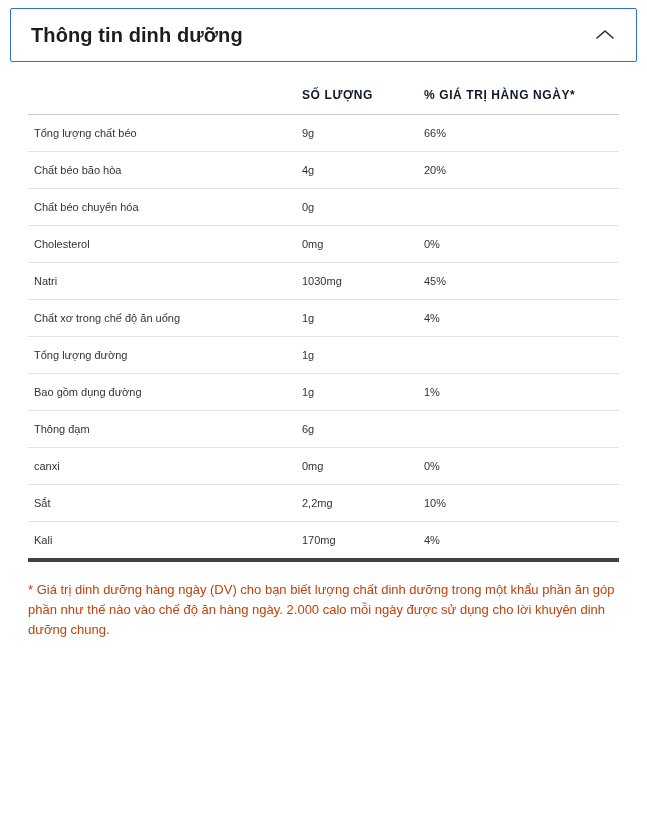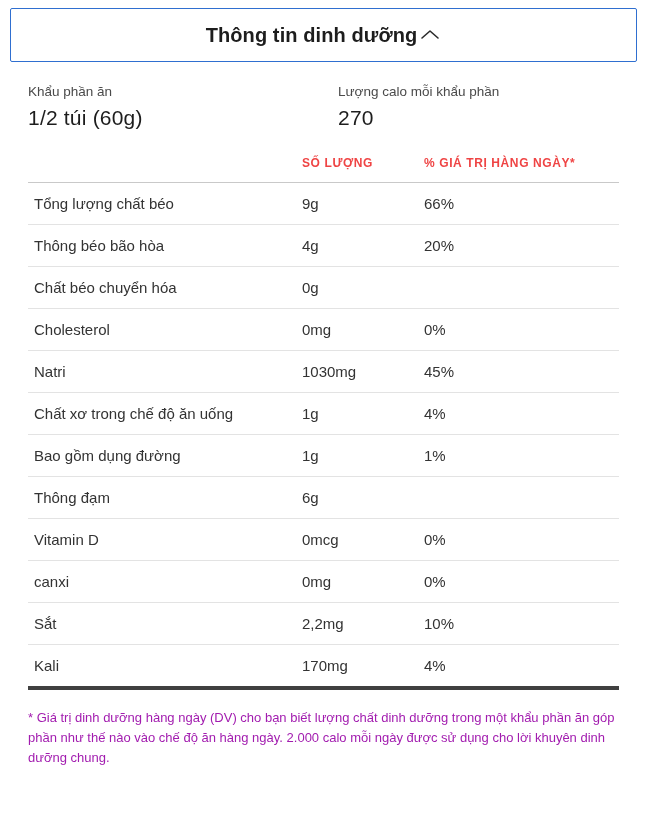--- a/index.html
+++ b/index.html
@@ -24,21 +24,21 @@
   }
 
   
   .panel-header {
     margin: 8px 10px 0 10px;
     height: 54px;
     border: 1px solid #2f6fd0;
     border-radius: 2px;
     display: flex;
     align-items: center;
-    justify-content: center;
+    justify-content: space-between;
     padding: 0 18px 0 20px;
     box-sizing: border-box;
     background: #ffffff;
   }
   .panel-title {
     font-size: 20px;
     font-weight: bold;
     color: #1d1d1d;
     letter-spacing: 0.1px;
   }
@@ -75,26 +75,26 @@
     margin: 26px 28px 0 28px;
     border-collapse: collapse;
     width: calc(100% - 56px);
     table-layout: fixed;
   }
   .nutrition-table th {
     text-align: left;
     font-size: 12px;
     font-weight: bold;
     letter-spacing: 0.6px;
-    color: #ef4444;
+    color: #0f172a;
     padding: 0 0 12px 0;
     text-transform: uppercase;
   }
   .nutrition-table td {
-    font-size: 15px;
+    font-size: 11px;
     color: #333333;
     padding: 12px 0 12px 0;
     border-top: 1px solid #e3e3e3;
     vertical-align: middle;
   }
   .col-name   { width: 268px; padding-left: 6px !important; }
   .col-amount { width: 122px; }
   .col-dv     { width: auto; }
   .th-name   { padding-left: 6px !important; }
   tr.head-row th {
@@ -105,65 +105,55 @@
   }
   .nutrition-table tbody tr:last-child td {
     border-bottom: 4px solid #404040;
   }
 
   
   .footnote {
     margin: 18px 28px 4px 28px;
     font-size: 13px;
     line-height: 20px;
-    color: #a21caf;
+    color: #c2410c;
     max-width: 600px;
   }
 </style>
 </head>
 <body>
 
 <div class="page">
 
   <div class="panel-header">
     <div class="panel-title">Thông tin dinh dưỡng</div>
     <div class="chevron">
       <svg width="24" height="24" viewBox="0 0 24 24" fill="none" xmlns="http://www.w3.org/2000/svg">
         <path d="M4 15 L12 8 L20 15" stroke="#2b2b2b" stroke-width="1.6" fill="none" stroke-linecap="round" stroke-linejoin="round"></path>
       </svg>
     </div>
   </div>
 
-  <div class="serving-row">
-    <div class="serving-col-1">
-      <div class="serving-label">Khẩu phần ăn</div>
-      <div class="serving-value">1/2 túi (60g)</div>
-    </div>
-    <div class="serving-col-2">
-      <div class="serving-label">Lượng calo mỗi khẩu phần</div>
-      <div class="serving-value">270</div>
-    </div>
-  </div>
 
   <table class="nutrition-table">
     <thead>
       <tr class="head-row">
         <th class="col-name th-name"></th>
         <th class="col-amount">SỐ LƯỢNG</th>
         <th class="col-dv">% GIÁ TRỊ HÀNG NGÀY*</th>
       </tr>
     </thead>
     <tbody>
       <tr>
         <td class="col-name">Tổng lượng chất béo</td>
         <td class="col-amount">9g</td>
         <td class="col-dv">66%</td>
       </tr>
       <tr>
-        <td class="col-name">Thông béo bão hòa</td>
+        <td class="col-name">Chất béo bão hòa</td>
         <td class="col-amount">4g</td>
         <td class="col-dv">20%</td>
       </tr>
       <tr>
         <td class="col-name">Chất béo chuyển hóa</td>
         <td class="col-amount">0g</td>
         <td class="col-dv"></td>
       </tr>
       <tr>
         <td class="col-name">Cholesterol</td>
@@ -174,35 +164,35 @@
         <td class="col-name">Natri</td>
         <td class="col-amount">1030mg</td>
         <td class="col-dv">45%</td>
       </tr>
       <tr>
         <td class="col-name">Chất xơ trong chế độ ăn uống</td>
         <td class="col-amount">1g</td>
         <td class="col-dv">4%</td>
       </tr>
       <tr>
+        <td class="col-name">Tổng lượng đường</td>
+        <td class="col-amount">1g</td>
+        <td class="col-dv"></td>
+      </tr>
+      <tr>
         <td class="col-name">Bao gồm dụng đường</td>
         <td class="col-amount">1g</td>
         <td class="col-dv">1%</td>
       </tr>
       <tr>
         <td class="col-name">Thông đạm</td>
         <td class="col-amount">6g</td>
         <td class="col-dv"></td>
       </tr>
       <tr>
-        <td class="col-name">Vitamin D</td>
-        <td class="col-amount">0mcg</td>
-        <td class="col-dv">0%</td>
-      </tr>
-      <tr>
         <td class="col-name">canxi</td>
         <td class="col-amount">0mg</td>
         <td class="col-dv">0%</td>
       </tr>
       <tr>
         <td class="col-name">Sắt</td>
         <td class="col-amount">2,2mg</td>
         <td class="col-dv">10%</td>
       </tr>
       <tr>

